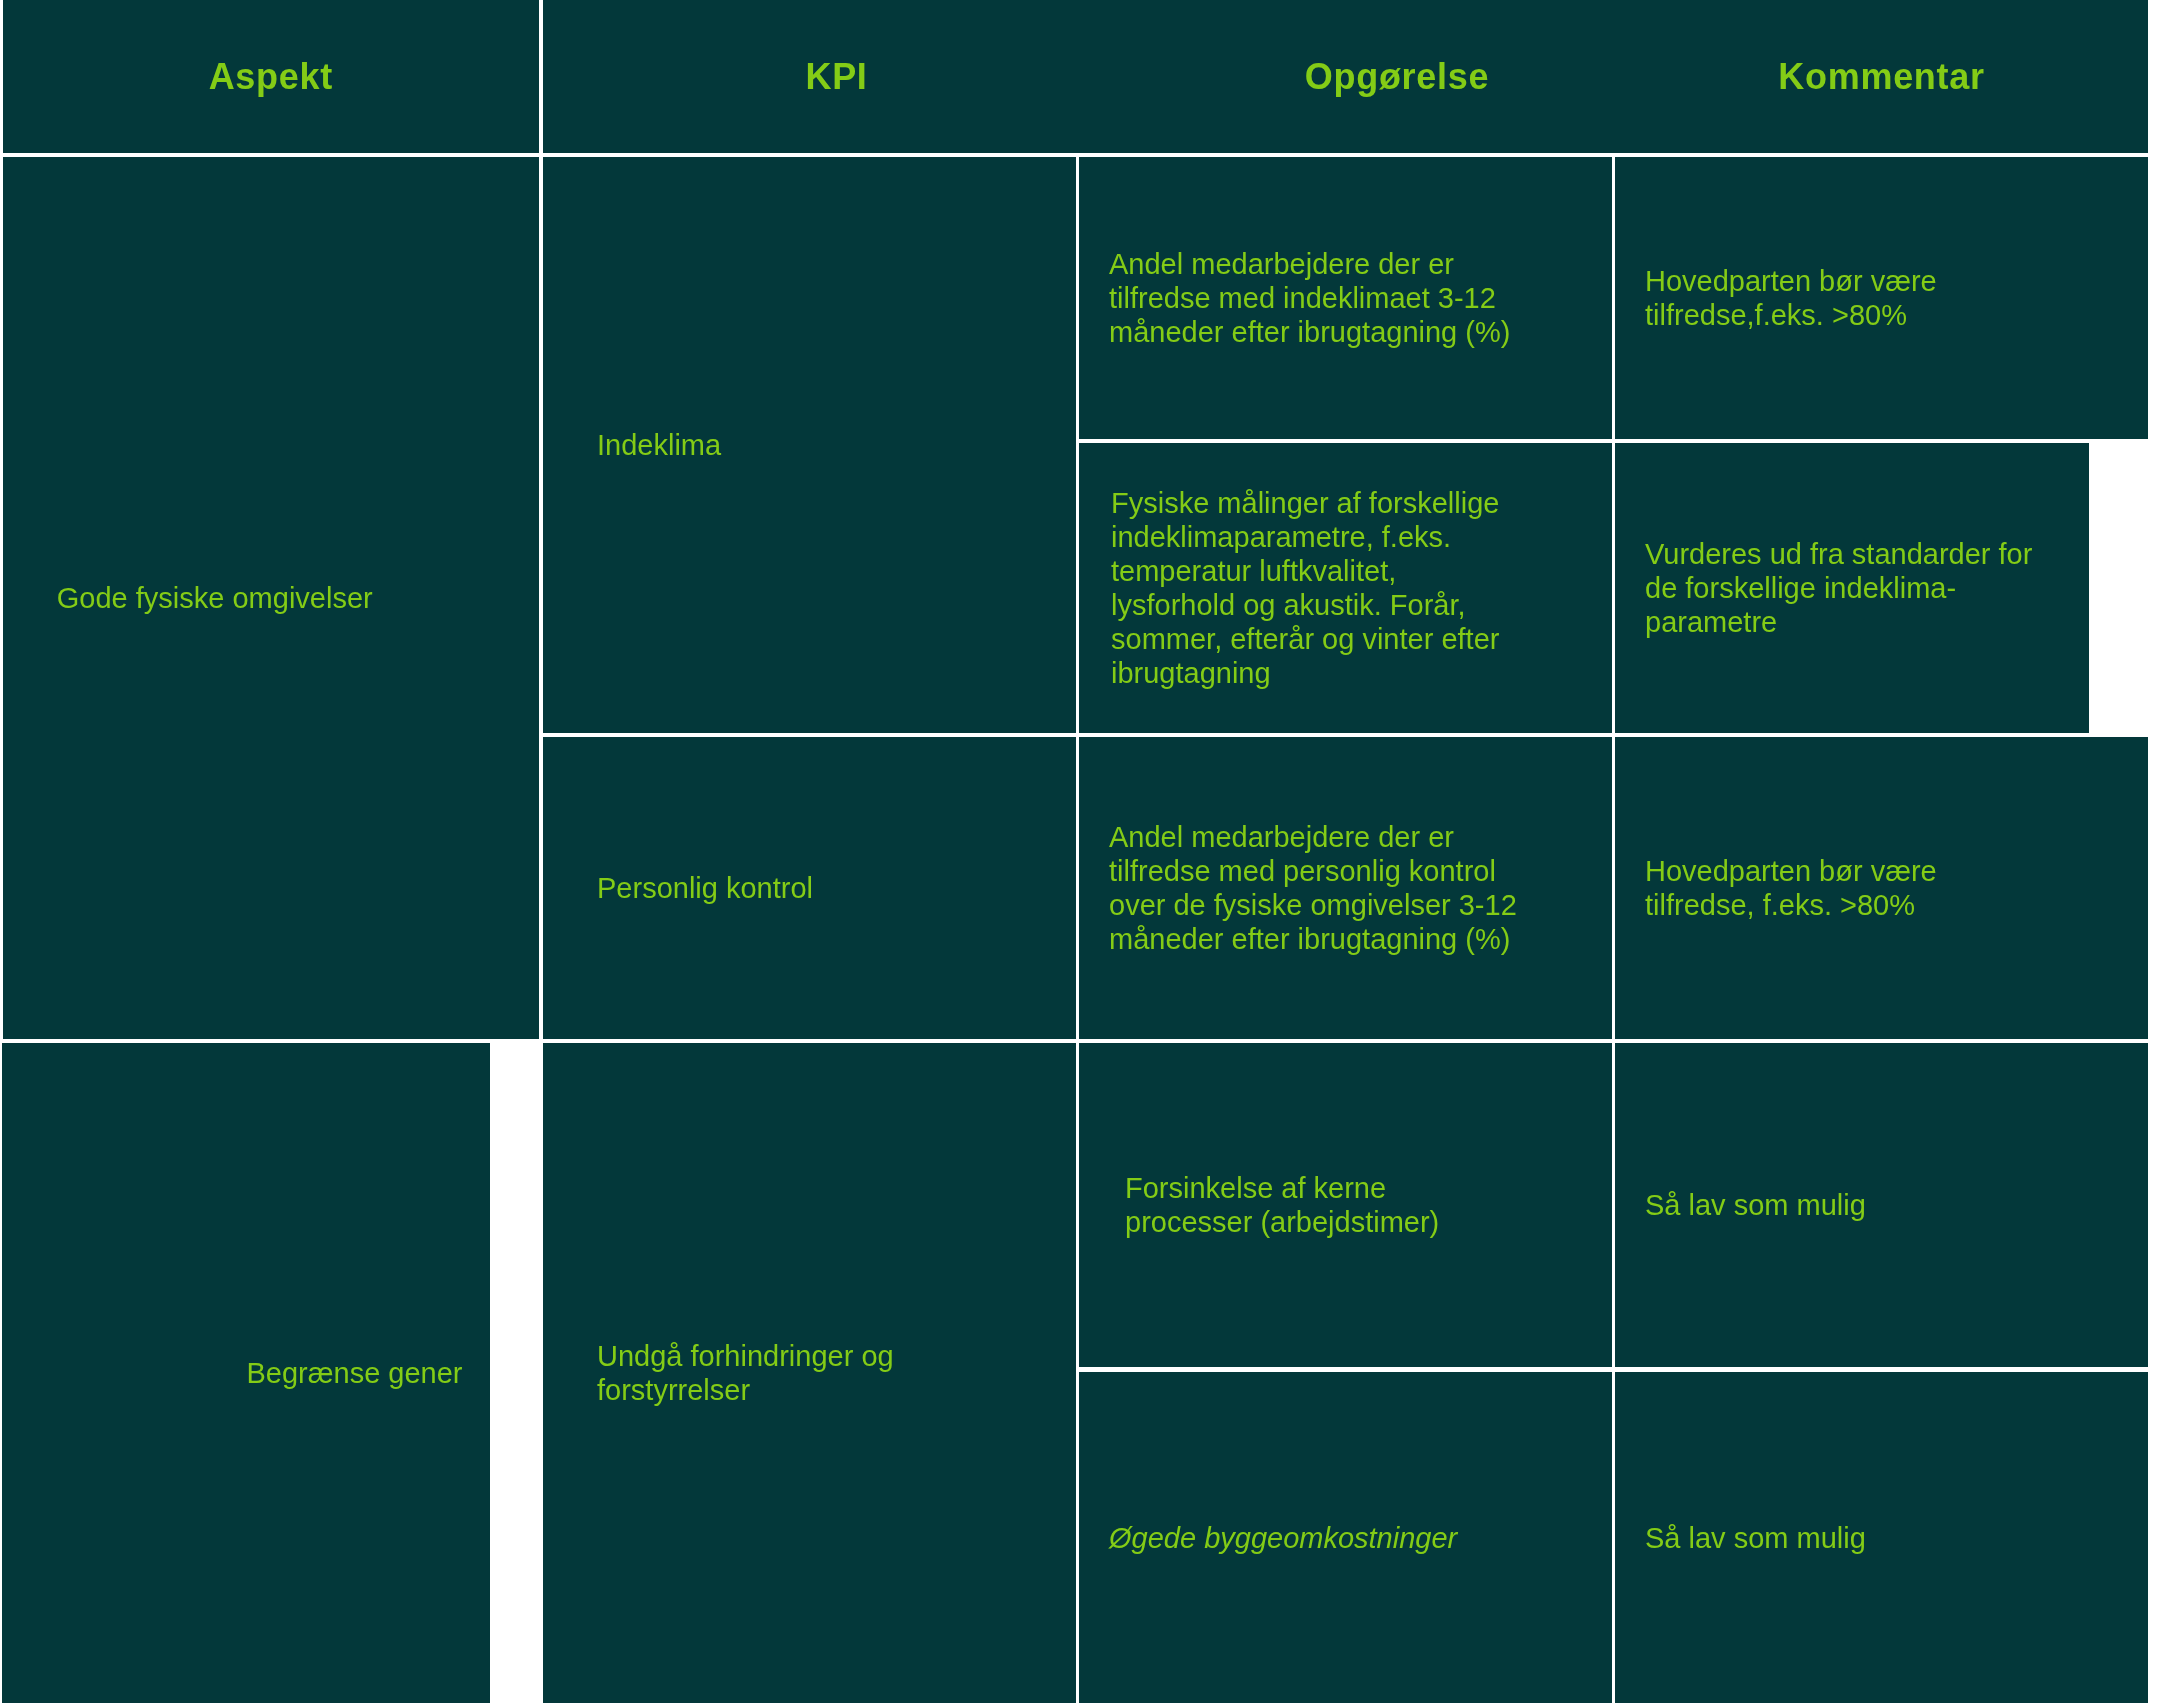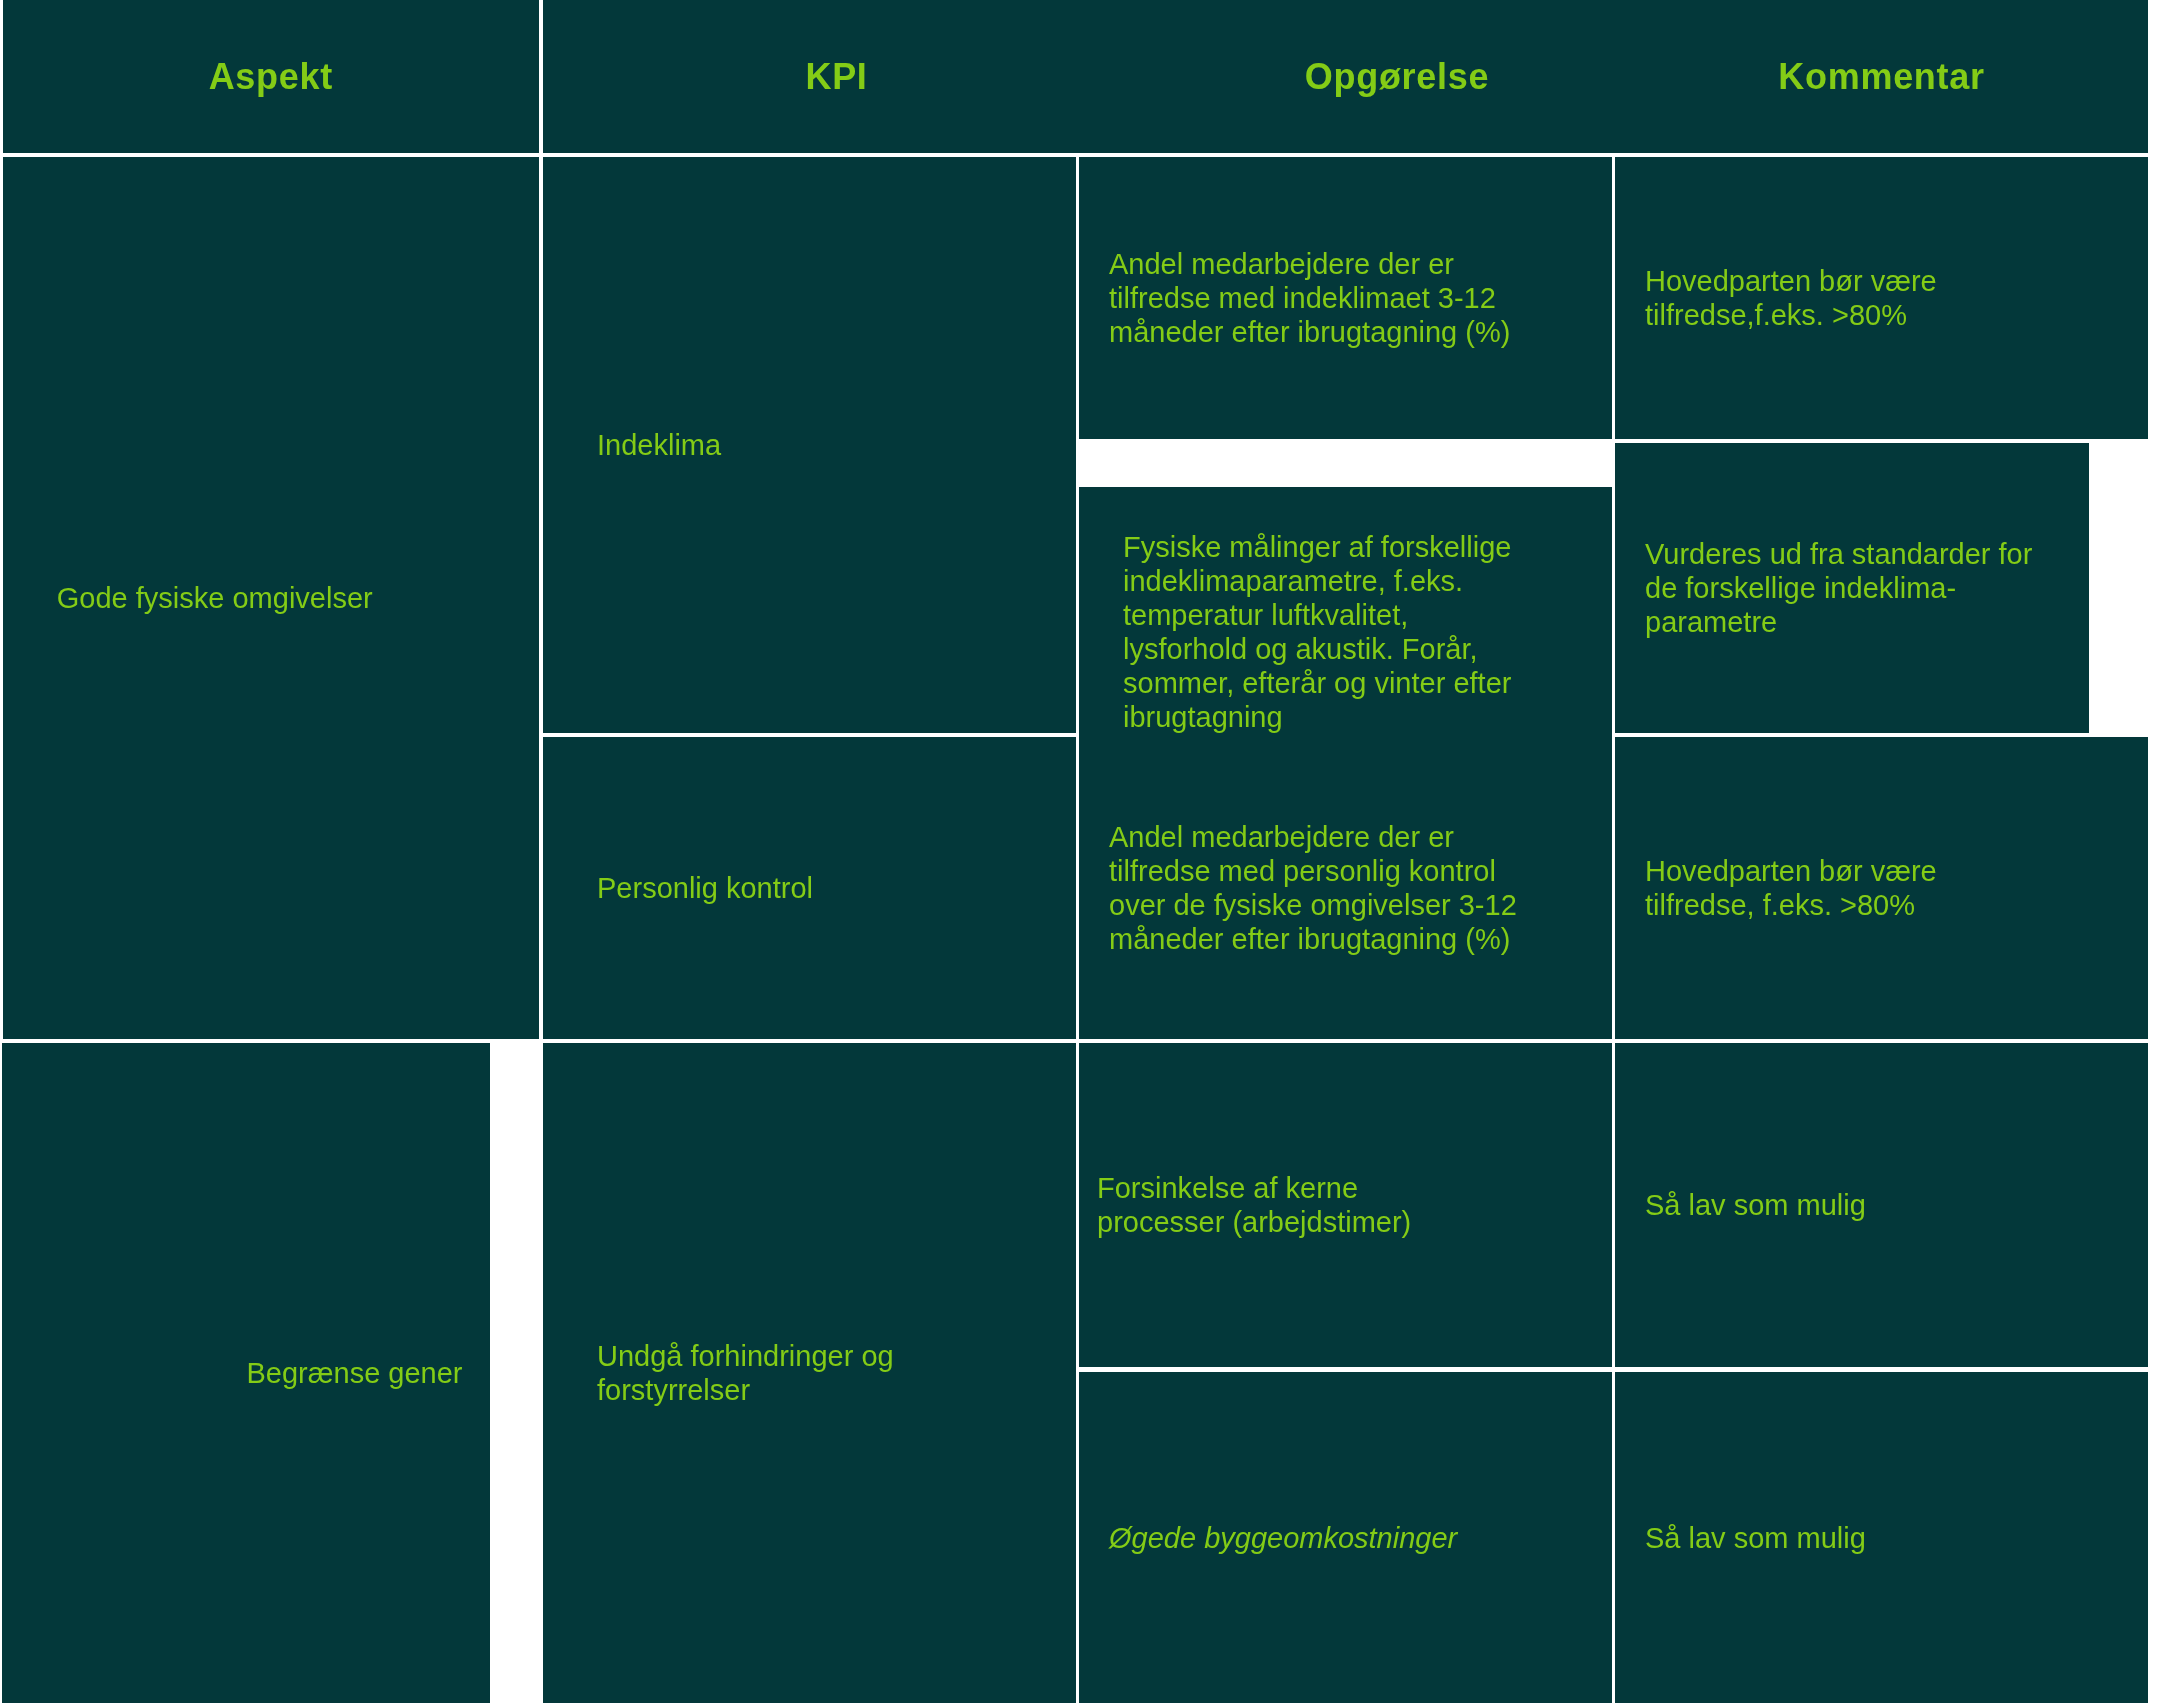--- a/index.html
+++ b/index.html
@@ -68,35 +68,35 @@
 <div class="cell body-cell" style="left:543px; top:1043px; width:533px; height:660px;">
   <span>Undgå forhindringer og
 forstyrrelser</span>
 </div>
 
 <div class="cell body-cell" style="left:1079px; top:157px; width:533px; height:282px; padding-left:30px;">
   <span>Andel medarbejdere der er
 tilfredse med indeklimaet 3-12
 måneder efter ibrugtagning (%)</span>
 </div>
-<div class="cell body-cell" style="left:1079px; top:443px; width:533px; height:290px; padding-left:44px;margin-top:44px;">
+<div class="cell body-cell" style="left:1079px; top:443px; width:533px; height:290px; padding-left:32px;">
   <span>Fysiske målinger af forskellige
 indeklimaparametre, f.eks.
 temperatur luftkvalitet,
 lysforhold og akustik. Forår,
 sommer, efterår og vinter efter
 ibrugtagning</span>
 </div>
 <div class="cell body-cell" style="left:1079px; top:737px; width:533px; height:302px; padding-left:30px;">
   <span>Andel medarbejdere der er
 tilfredse med personlig kontrol
 over de fysiske omgivelser 3-12
 måneder efter ibrugtagning (%)</span>
 </div>
-<div class="cell body-cell" style="left:1079px; top:1043px; width:533px; height:324px; padding-left:18px;">
+<div class="cell body-cell" style="left:1079px; top:1043px; width:533px; height:324px; padding-left:46px;">
   <span>Forsinkelse af kerne
 processer (arbejdstimer)</span>
 </div>
 <div class="cell body-cell" style="left:1079px; top:1372px; width:533px; height:331px; padding-left:30px;font-style:italic;">
   <span>Øgede byggeomkostninger</span>
 </div>
 
 <div class="cell body-cell" style="left:1615px; top:157px; width:533px; height:282px; padding-left:30px;">
   <span>Hovedparten bør være
 tilfredse,f.eks. &gt;80%</span>

